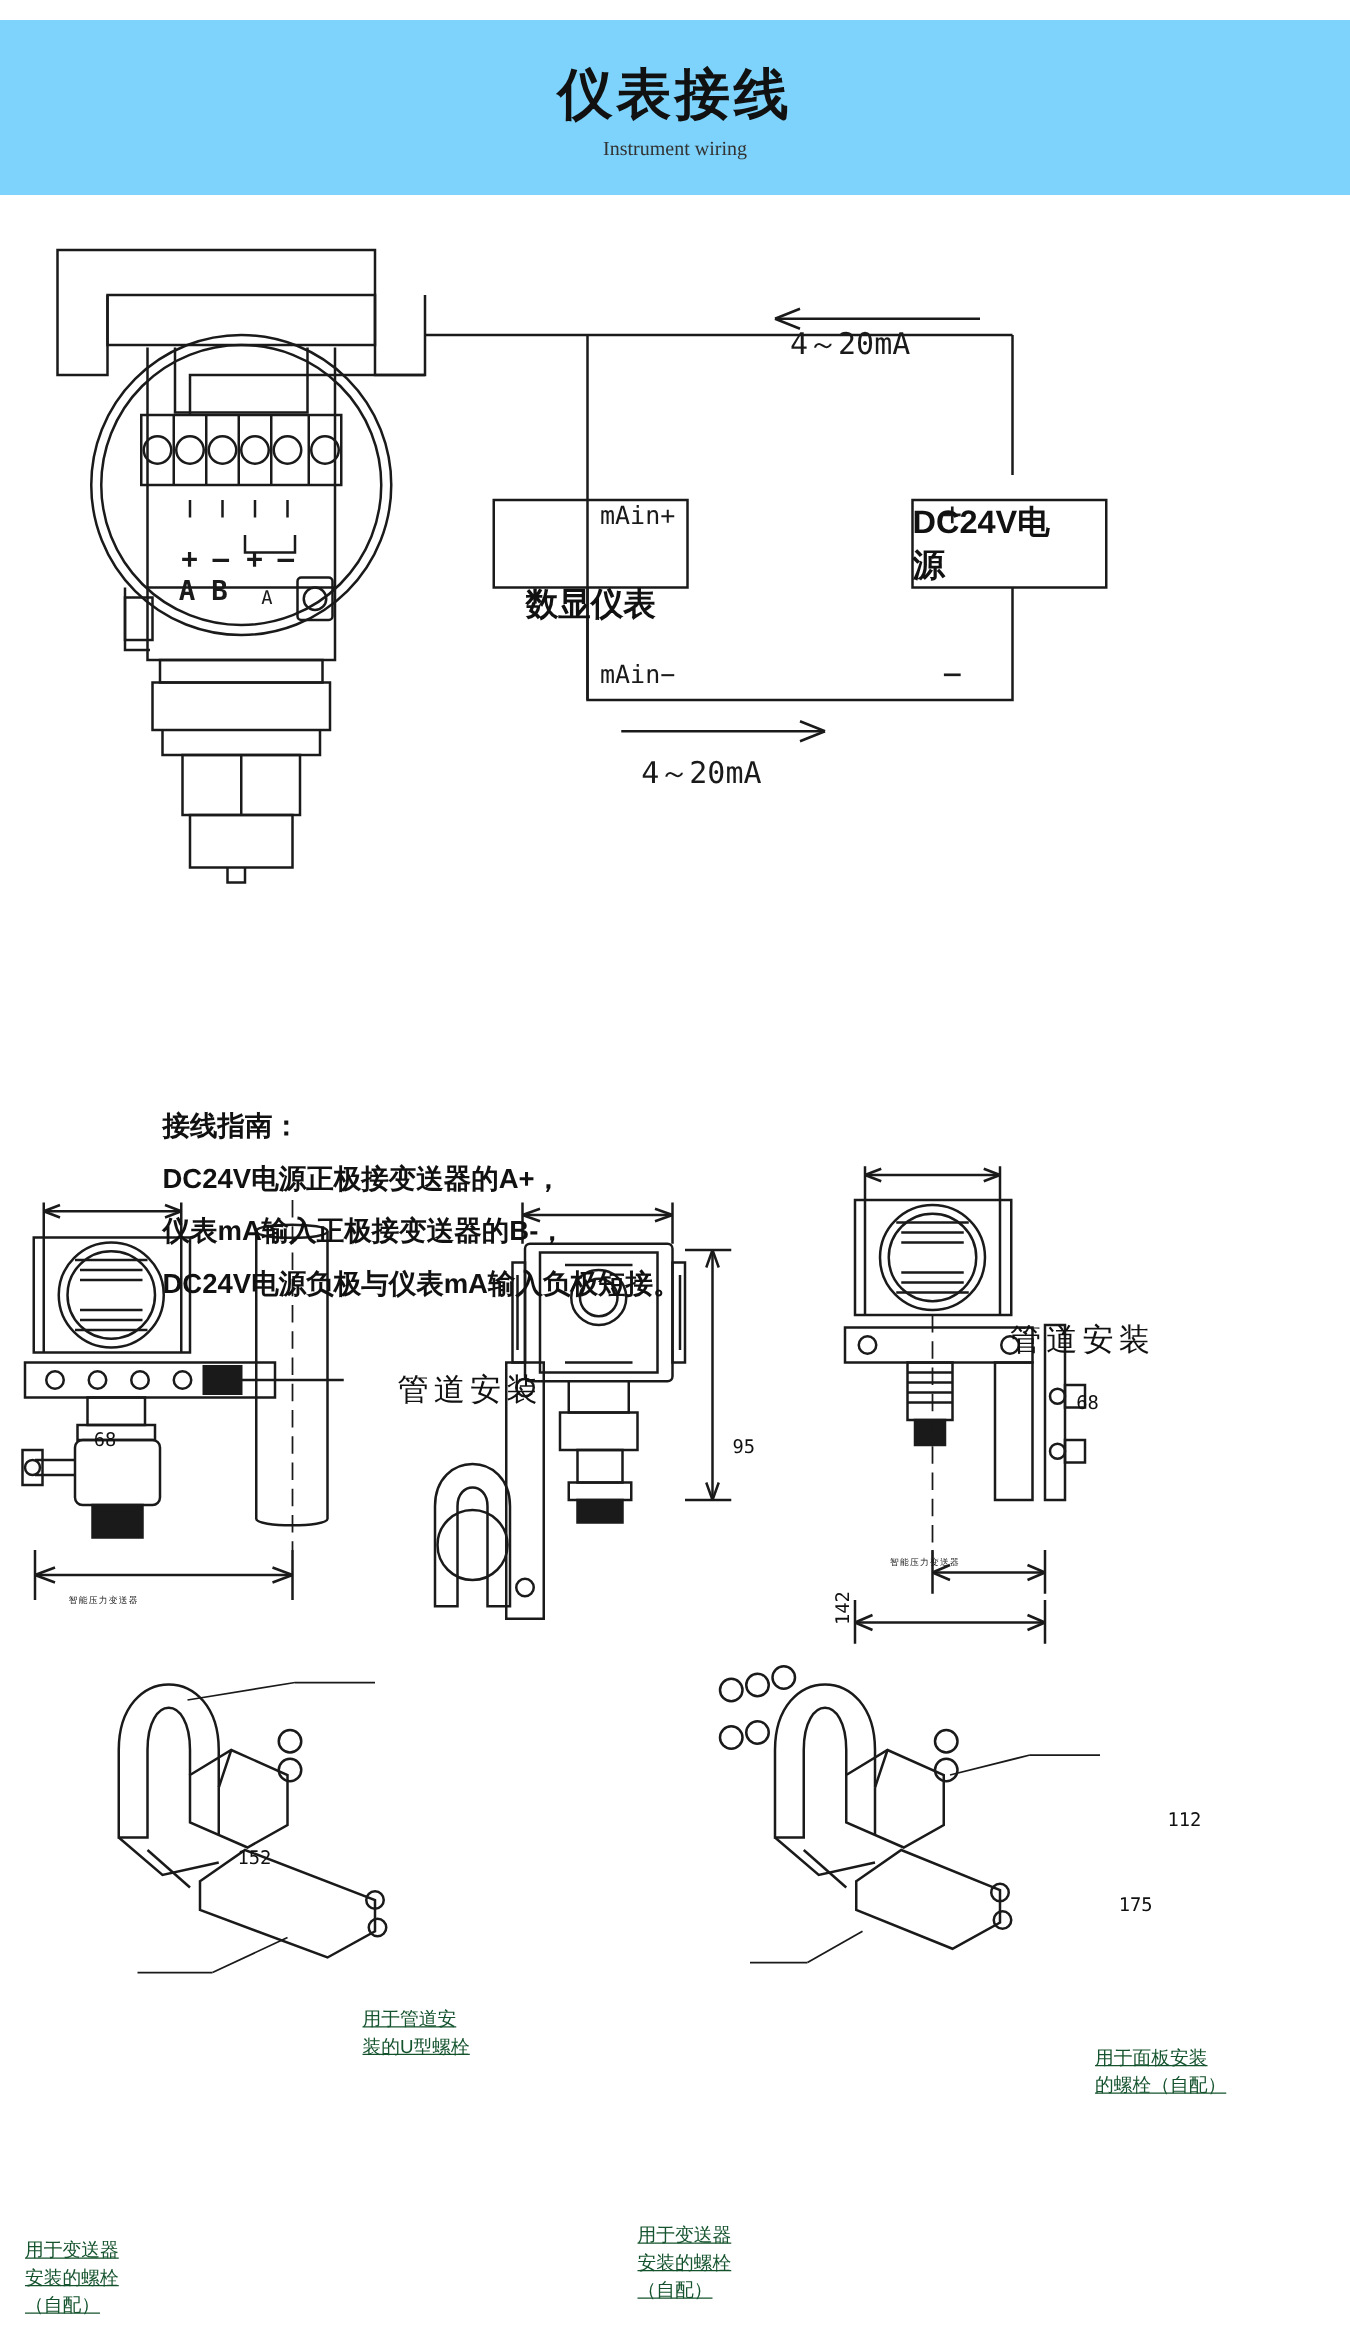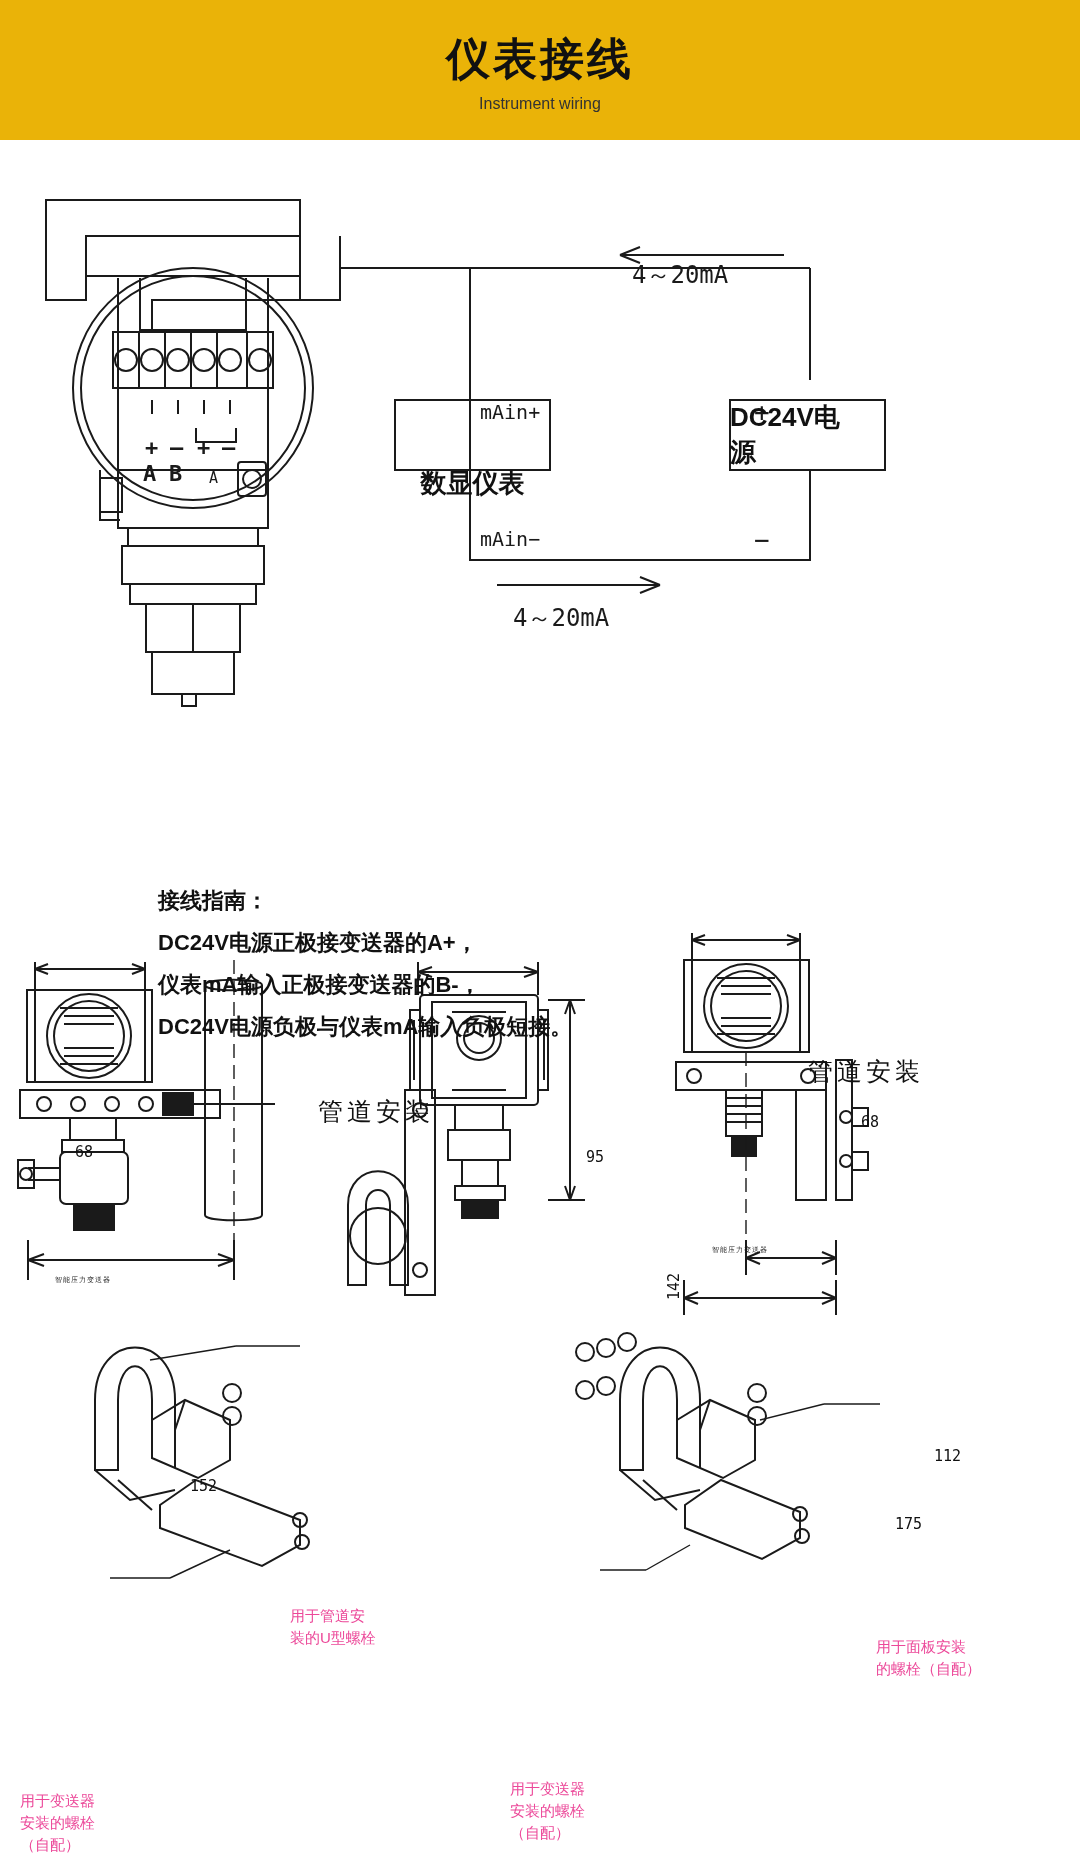--- a/index.html
+++ b/index.html
@@ -7,22 +7,23 @@
     width:1080px;
     background:#ffffff;
     font-family:"Liberation Sans", sans-serif;
     color:#1a1a1a;
     -webkit-font-smoothing:antialiased;
   }
   .page{position:relative;width:1080px;height:1873px;overflow:hidden;}
 
   
   .header{
-    position:absolute;left:0;top:0;width:1080px;height:140px;
-    background:#eab308;
+    position:absolute;left:0;top:16px;width:1080px;height:140px;
+    background:#7dd3fc;
+    font-family:Liberation Serif, serif;
   }
   .header-title{
     position:absolute;left:0;top:30px;width:1080px;text-align:center;
     font-size:44px;font-weight:bold;letter-spacing:3px;color:#111;
   }
   .header-sub{
     position:absolute;left:0;top:95px;width:1080px;text-align:center;
     font-size:16px;color:#333;font-weight:normal;
   }
 
@@ -33,33 +34,33 @@
   .lbl{position:absolute;white-space:pre;margin-top:37px;}
   .mono{font-family:"DejaVu Sans Mono", monospace;}
 
   .box-label{
     position:absolute;display:flex;align-items:center;justify-content:center;
     font-size:26px;font-weight:bold;color:#111;
   }
 
   .guide{
     position:absolute;left:130px;top:880px;width:640px;
-    font-size:22px;font-weight:bold;line-height:42px;color:#111;margin-left:28px;
+    font-size:22px;font-weight:bold;line-height:42px;color:#111;
   }
   .guide div{white-space:pre;}
 
   .sec-title{
     position:absolute;font-size:25px;color:#111;letter-spacing:4px;
   }
 
   .dim{
     position:absolute;font-size:15px;color:#111;font-family:"DejaVu Sans Mono", monospace;
   }
   .note{
-    position:absolute;font-size:15px;line-height:22px;color:#ec4899;white-space:pre;
+    position:absolute;font-size:15px;line-height:22px;color:#14532d;white-space:pre;text-decoration:underline;
   }
 </style>
 </head>
 <body>
 
 <div class="page">
 
   <div class="header">
     <div class="header-title">仪表接线</div>
     <div class="header-sub">Instrument wiring</div>

